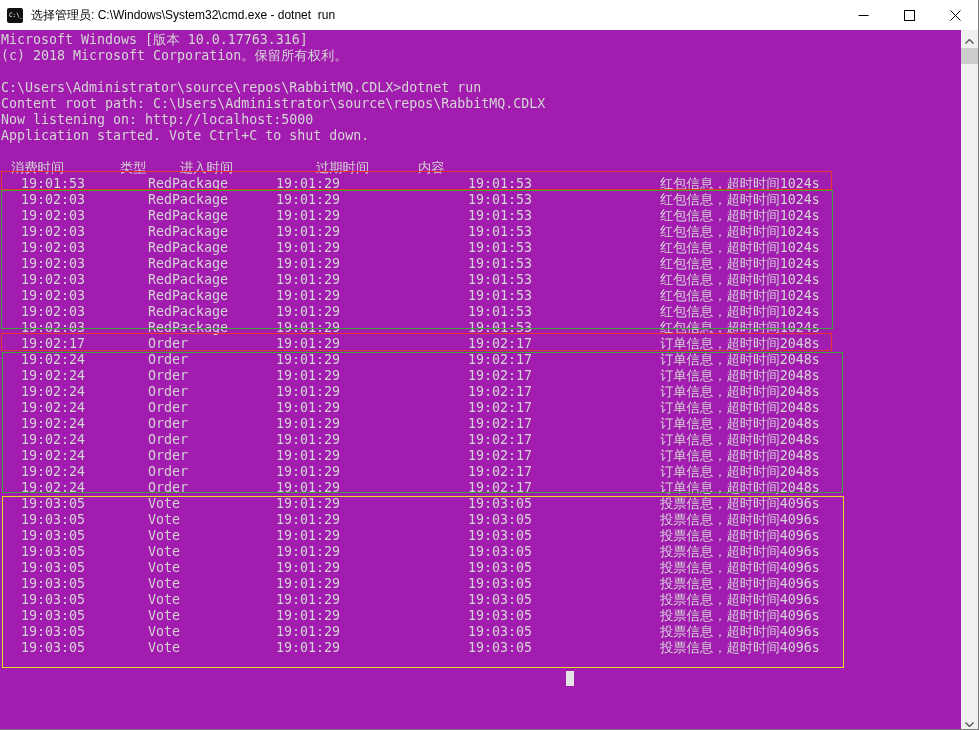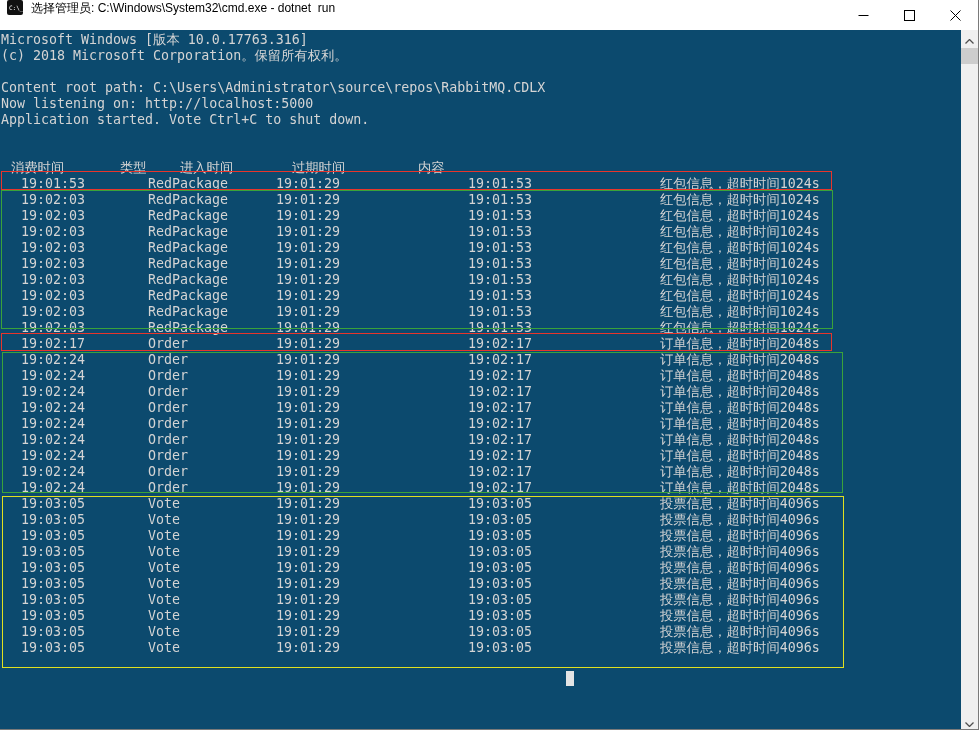--- a/index.html
+++ b/index.html
@@ -1,35 +1,35 @@
 <!DOCTYPE html>
 <html><head>
 <meta charset="utf-8">
 <style>
   html,body{margin:0;padding:0;background:#2a2a2a;}
   .window{position:relative;width:979px;height:730px;background:#0b0b0b;overflow:hidden;
           box-sizing:border-box;border-right:1px solid #7a7a7a;border-bottom:1px solid #7a7a7a;
           font-family:"Liberation Sans", sans-serif;}
   
-  .titlebar{position:absolute;left:0;top:0;width:100%;height:30px;background:#ffffff;display:flex;align-items:flex-start;}
+  .titlebar{position:absolute;left:0;top:0;width:100%;height:30px;background:#ffffff;display:flex;align-items:center;}
   .app-icon{position:relative;width:16px;height:15px;margin:0 8px 0 7px;background:#111;border-radius:2px;
             display:flex;align-items:center;justify-content:flex-start;flex:none;}
   .app-icon span{color:#fff;font-family:"DejaVu Sans Mono",monospace;font-size:6px;line-height:6px;padding-left:2px;white-space:pre;}
   .title{font-size:12px;color:#000;white-space:pre;flex:1 1 auto;overflow:hidden;}
   .winbtns{display:flex;height:30px;flex:none;}
   .winbtn{width:46px;height:30px;display:flex;align-items:center;justify-content:center;}
   .winbtn svg{display:block;}
   
-  .console{position:absolute;left:0;top:30px;width:961px;height:700px;background:#0c4a6e;
+  .console{position:absolute;left:0;top:30px;width:961px;height:700px;background:#a21caf;
            font-family:"DejaVu Sans Mono",monospace;font-size:13.3px;line-height:16px;color:#d4d4d4;}
   .cline{white-space:pre;height:16px;}
   #bootlines{position:absolute;left:1px;top:2px;}
   .hline{position:absolute;left:0;top:130px;width:100%;height:16px;}
   .hcell,.cell{position:absolute;white-space:pre;}
-  .h0{left:11px}.h1{left:120px}.h2{left:180px}.h3{left:292px}.h4{left:418px}
+  .h0{left:11px}.h1{left:120px}.h2{left:180px}.h3{left:316px}.h4{left:418px}
   .trow{position:absolute;left:0;width:100%;height:16px;margin-left:20px;}
   .c0{left:1px}.c1{left:128px}.c2{left:256px}.c3{left:448px}.c4{left:640px}
   .abox{position:absolute;border:1px solid;box-sizing:border-box;pointer-events:none;}
   .cursor{position:absolute;left:566px;top:641px;width:8px;height:15px;background:#e4e4e4;}
   
   .scrollbar{position:absolute;right:0;top:30px;width:17px;height:700px;background:#f0f0f0;}
   .sb-btn{position:absolute;left:0;width:17px;height:17px;display:flex;align-items:center;justify-content:center;}
   .sb-up{top:0;} .sb-down{bottom:0;}
   .sb-thumb{position:absolute;left:0;top:18px;width:17px;height:16px;background:#cdcdcd;}
 </style>
@@ -67,20 +67,21 @@
           </span>
       </div>
     </div>
   </div>
 
   <div class="console">
     <div id="bootlines">
         <div class="cline">Microsoft Windows [版本 10.0.17763.316]</div>
         <div class="cline">(c) 2018 Microsoft Corporation。保留所有权利。</div>
         <div class="cline"></div>
+        <div class="cline">C:\Users\Administrator\source\repos\RabbitMQ.CDLX&gt;dotnet run</div>
         <div class="cline">Content root path: C:\Users\Administrator\source\repos\RabbitMQ.CDLX</div>
         <div class="cline">Now listening on: http://localhost:5000</div>
         <div class="cline">Application started. Vote Ctrl+C to shut down.</div>
       </div>
 
     <div class="hline">
       <span class="hcell h0">消费时间</span>
       <span class="hcell h1">类型</span>
       <span class="hcell h2">进入时间</span>
       <span class="hcell h3">过期时间</span>

